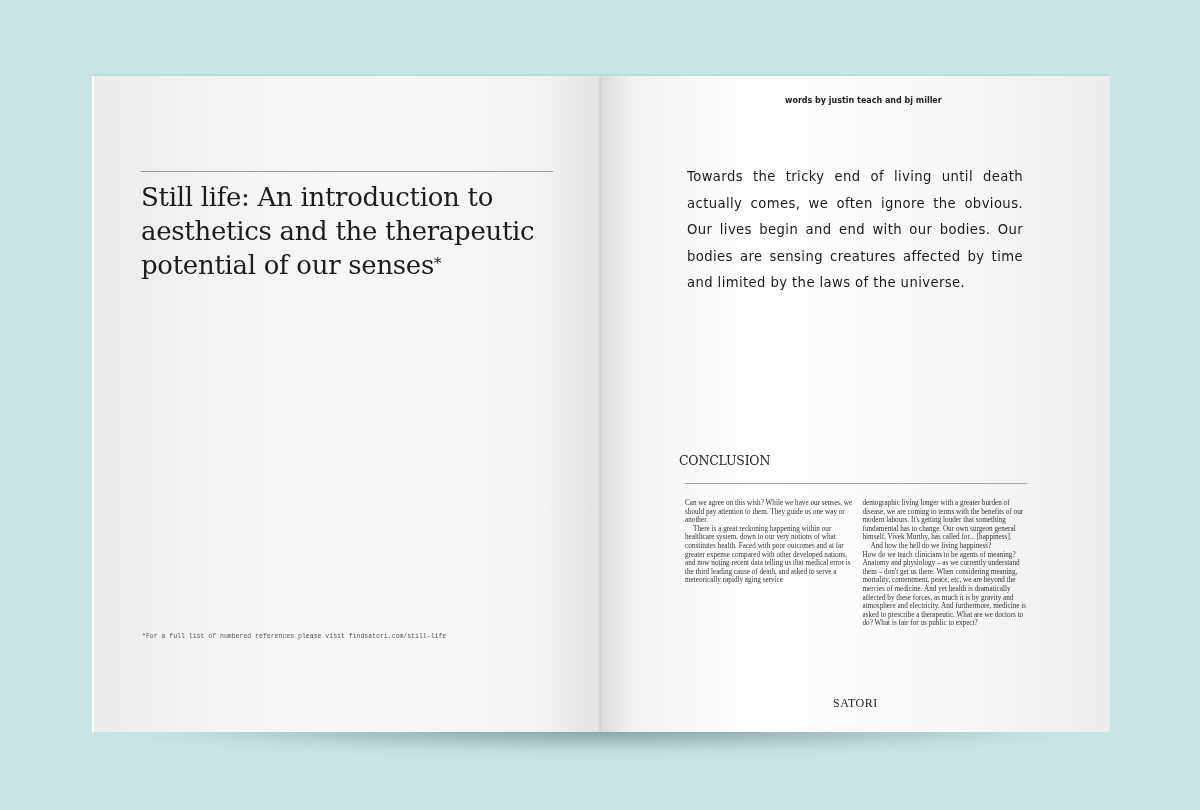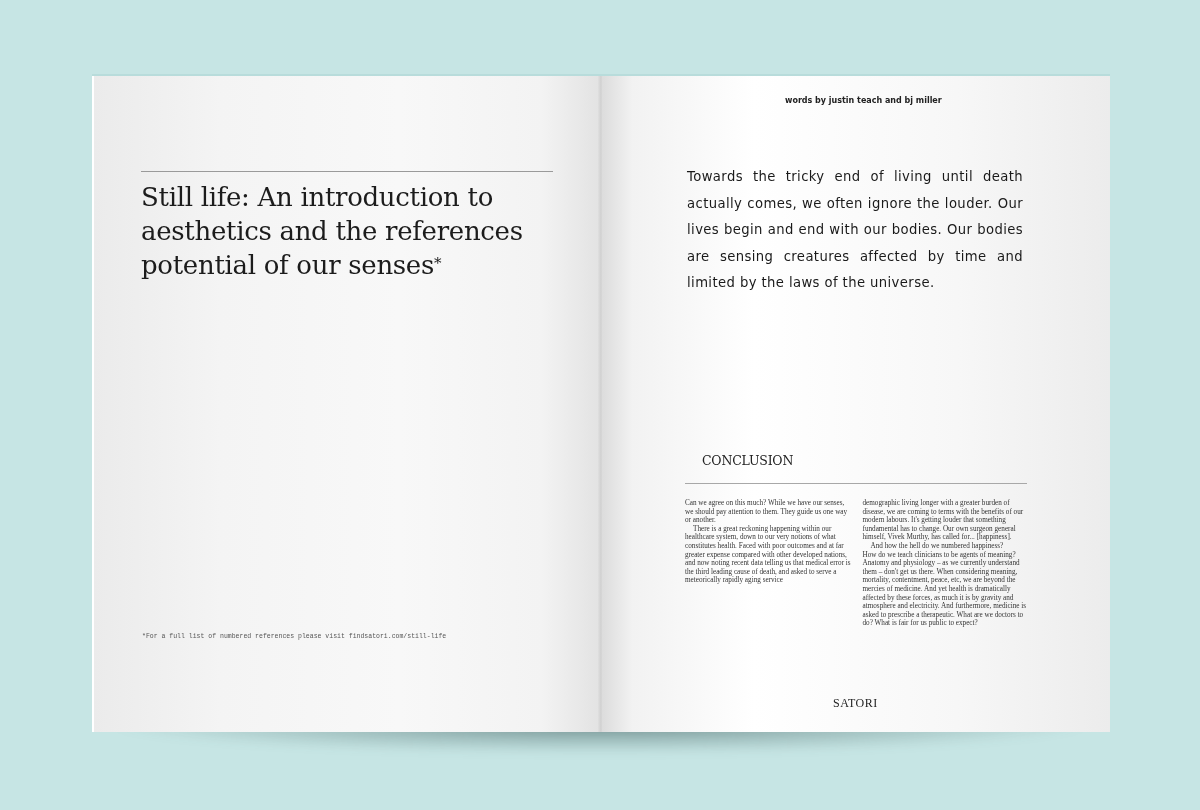--- a/index.html
+++ b/index.html
@@ -59,21 +59,21 @@
     position: absolute; left: 693px; top: 20px; width: 180px;
     font-family: "DejaVu Sans", sans-serif; font-size: 8px; color: #222;
     text-align: left; font-weight: bold;
   }
   .pullquote {
     position: absolute; left: 85px; top: 88px; width: 336px;
     font-family: "DejaVu Sans", sans-serif; font-size: 13.2px; line-height: 26.5px;
     color: #1a1a1a; text-align: justify; margin: 0; letter-spacing: 0.4px;
   }
   .section-heading {
-    position: absolute; left: 100px; top: 377px;
+    position: absolute; left: 77px; top: 377px;
     font-family: "DejaVu Serif", serif; font-size: 12.5px; color: #222;
     letter-spacing: -0.2px;
   }
   .section-rule {
     position: absolute; left: 83px; top: 407px; width: 342px; height: 1px;
     background: #a8a8a8;
   }
   .columns {
     position: absolute; left: 83px; top: 423px; width: 345px;
     display: flex; gap: 10px;
@@ -94,37 +94,37 @@
 </head>
 <body>
 
 <div class="spread-shadow"></div>
 
 <div class="spread">
   <div class="top-edge"></div>
 
   <div class="page page-left">
     <div class="title-rule"></div>
-    <h1 class="title"><span>Still life: An introduction to aesthetics and the references potential of our senses</span><sup>*</sup></h1>
+    <h1 class="title"><span>Still life: An introduction to aesthetics and the therapeutic potential of our senses</span><sup>*</sup></h1>
     <div class="footnote">*For a full list of numbered references please visit findsatori.com/still-life</div>
   </div>
 
   <div class="spine"></div>
 
   <div class="page page-right">
     <div class="byline" style="left:183px;">words by justin teach and bj miller</div>
-    <p class="pullquote">Towards the tricky end of living until death actually comes, we often ignore the louder. Our lives begin and end with our bodies. Our bodies are sensing creatures affected by time and limited by the laws of the universe.</p>
+    <p class="pullquote">Towards the tricky end of living until death actually comes, we often ignore the obvious. Our lives begin and end with our bodies. Our bodies are sensing creatures affected by time and limited by the laws of the universe.</p>
     <div class="section-heading">CONCLUSION</div>
     <div class="section-rule"></div>
     <div class="columns">
       <div class="col">
-        <p>Can we agree on this much? While we have our senses, we should pay attention to them. They guide us one way or another.</p>
+        <p>Can we agree on this wish? While we have our senses, we should pay attention to them. They guide us one way or another.</p>
         <p class="indent">There is a great reckoning happening within our healthcare system, down to our very notions of what constitutes health. Faced with poor outcomes and at far greater expense compared with other developed nations, and now noting recent data telling us that medical error is the third leading cause of death, and asked to serve a meteorically rapidly aging service</p>
       </div>
       <div class="col">
         <p>demographic living longer with a greater burden of disease, we are coming to terms with the benefits of our modern labours. It's getting louder that something fundamental has to change. Our own surgeon general himself, Vivek Murthy, has called for... [happiness].</p>
-        <p class="indent">And how the hell do we numbered happiness?</p>
+        <p class="indent">And how the hell do we living happiness?</p>
         <p>How do we teach clinicians to be agents of meaning? Anatomy and physiology – as we currently understand them – don't get us there. When considering meaning, mortality, contentment, peace, etc, we are beyond the mercies of medicine. And yet health is dramatically affected by these forces, as much it is by gravity and atmosphere and electricity.  And furthermore, medicine is asked to prescribe a therapeutic. What are we doctors to do?  What is fair for us public to expect?</p>
       </div>
     </div>
     <div class="brand">SATORI</div>
   </div>
 </div>
 
 </body></html>

